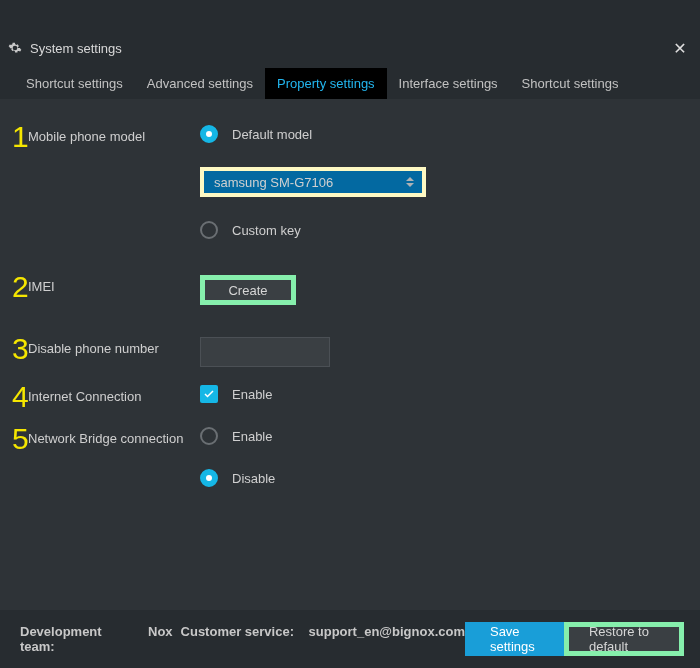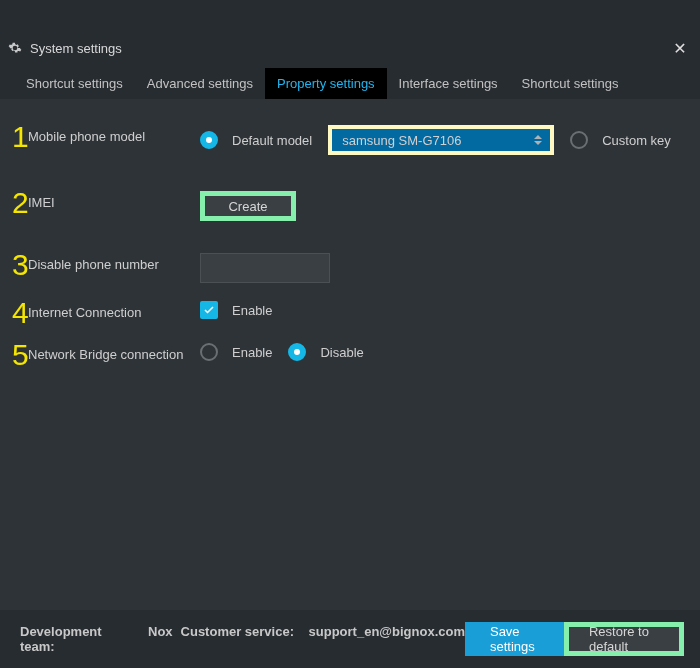--- a/index.html
+++ b/index.html
@@ -70,21 +70,22 @@
     padding-left: 2px;
   }
   .label {
     width: 172px;
     padding-top: 4px;
     color: #cfcfcf;
   }
   .controls {
     flex: 1;
     display: flex;
-    gap: 16px;
+    flex-direction: column;
+    gap: 24px;
   }
   .hgroup {
     display: flex;
     align-items: center;
     gap: 14px;
   }
   .radio {
     width: 18px; height: 18px;
     border-radius: 50%;
     border: 2px solid #6a6f73;

